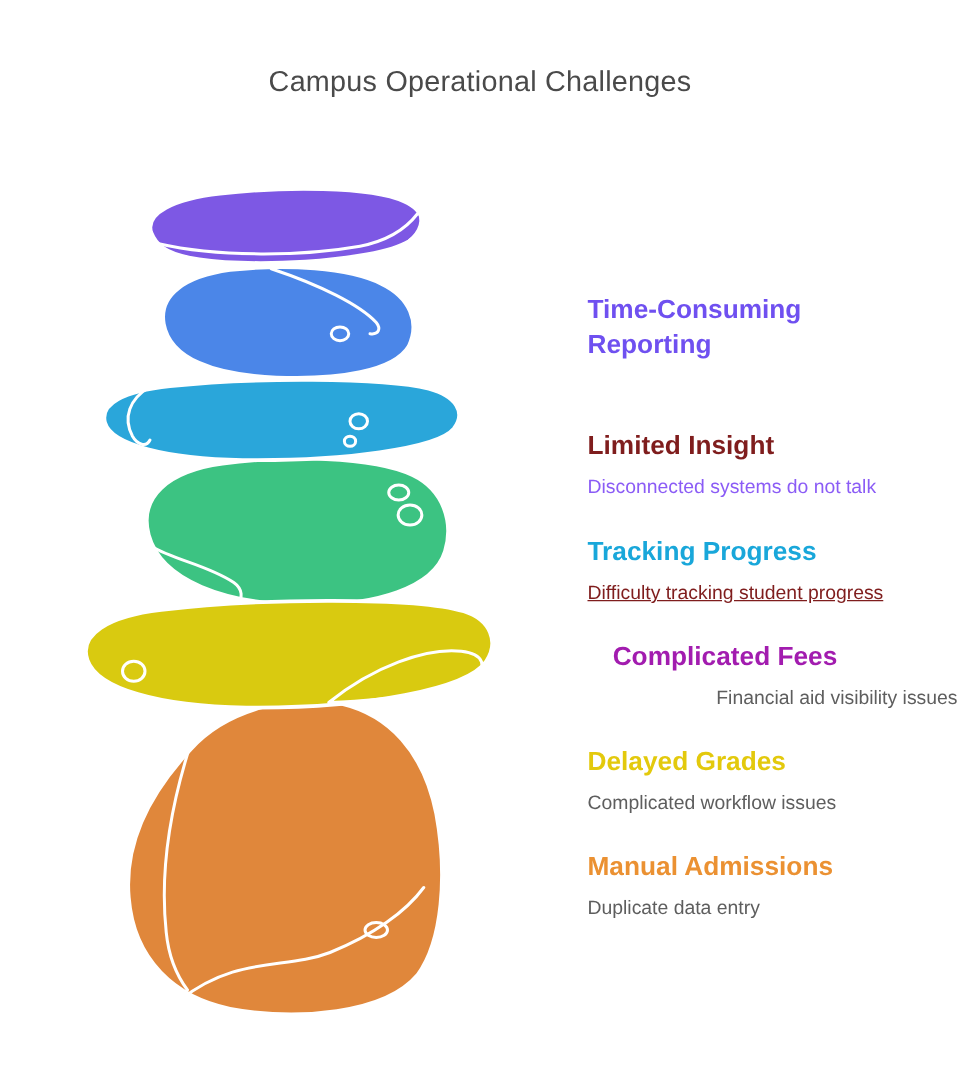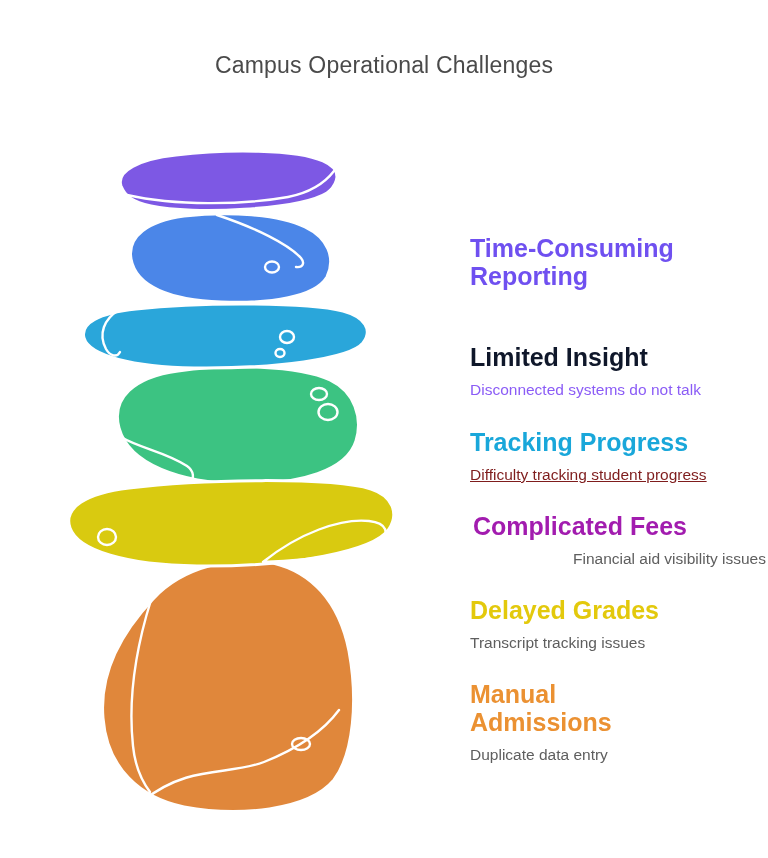--- a/index.html
+++ b/index.html
@@ -25,21 +25,21 @@
   }
   .stone-main{stroke:#ffffff;stroke-width:3;}
   .stone-detail{fill:none;stroke:#ffffff;stroke-width:2.4;stroke-linecap:round;}
   .legend-item{
     position:absolute;
     left:470px;
     width:296px;
   }
   .legend-item h2{
     margin:0;
-    font-size:25px;
+    font-size:21px;
     line-height:28px;
     font-weight:bold;
     max-width:220px;
   }
   .legend-item p{
     margin:9px 0 0 0;
     font-size:15.5px;
     line-height:20px;
   }
   .item-0{top:234px;}
@@ -98,37 +98,37 @@
     </g>
   </svg>
 
   <div>
 
     <div class="legend-item item-0">
       <h2 style="color: rgb(111, 80, 240);">Time-Consuming Reporting</h2>
     </div>
 
     <div class="legend-item item-1">
-      <h2 style="color: #0f172a;">Limited Insight</h2>
+      <h2 style="color: #7f1d1d;">Limited Insight</h2>
       <p style="color: #8b5cf6;">Disconnected systems do not talk</p>
     </div>
 
     <div class="legend-item item-2">
       <h2 style="color: rgb(25, 167, 218);">Tracking Progress</h2>
       <p style="color: #7f1d1d; text-decoration: underline;">Difficulty tracking student progress</p>
     </div>
 
     <div class="legend-item item-3">
       <h2 style="color: #a21caf; text-align: center;">Complicated Fees</h2>
       <p style="color: rgb(94, 94, 94); text-align: right;">Financial aid visibility issues</p>
     </div>
 
     <div class="legend-item item-4">
       <h2 style="color: rgb(227, 201, 12);">Delayed Grades</h2>
-      <p style="color: rgb(94, 94, 94);">Transcript tracking issues</p>
+      <p style="color: rgb(94, 94, 94);">Complicated workflow issues</p>
     </div>
 
     <div class="legend-item item-5">
       <h2 style="color: rgb(235, 145, 50);">Manual Admissions</h2>
       <p style="color: rgb(94, 94, 94);">Duplicate data entry</p>
     </div>
 
   </div>
 </div>
 

